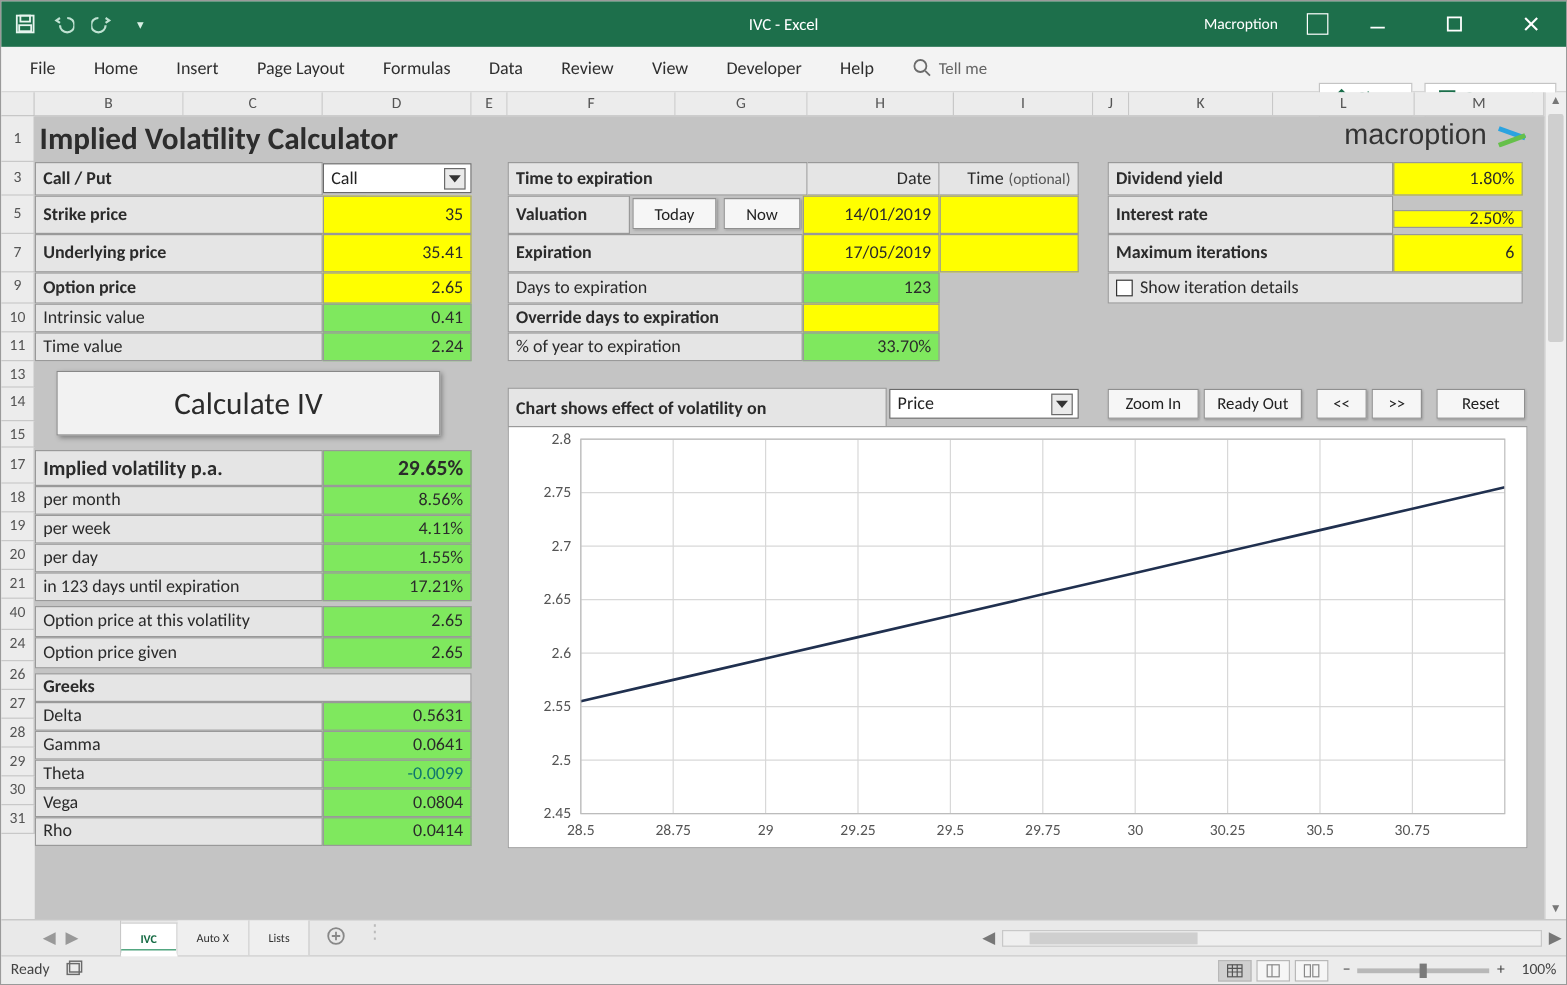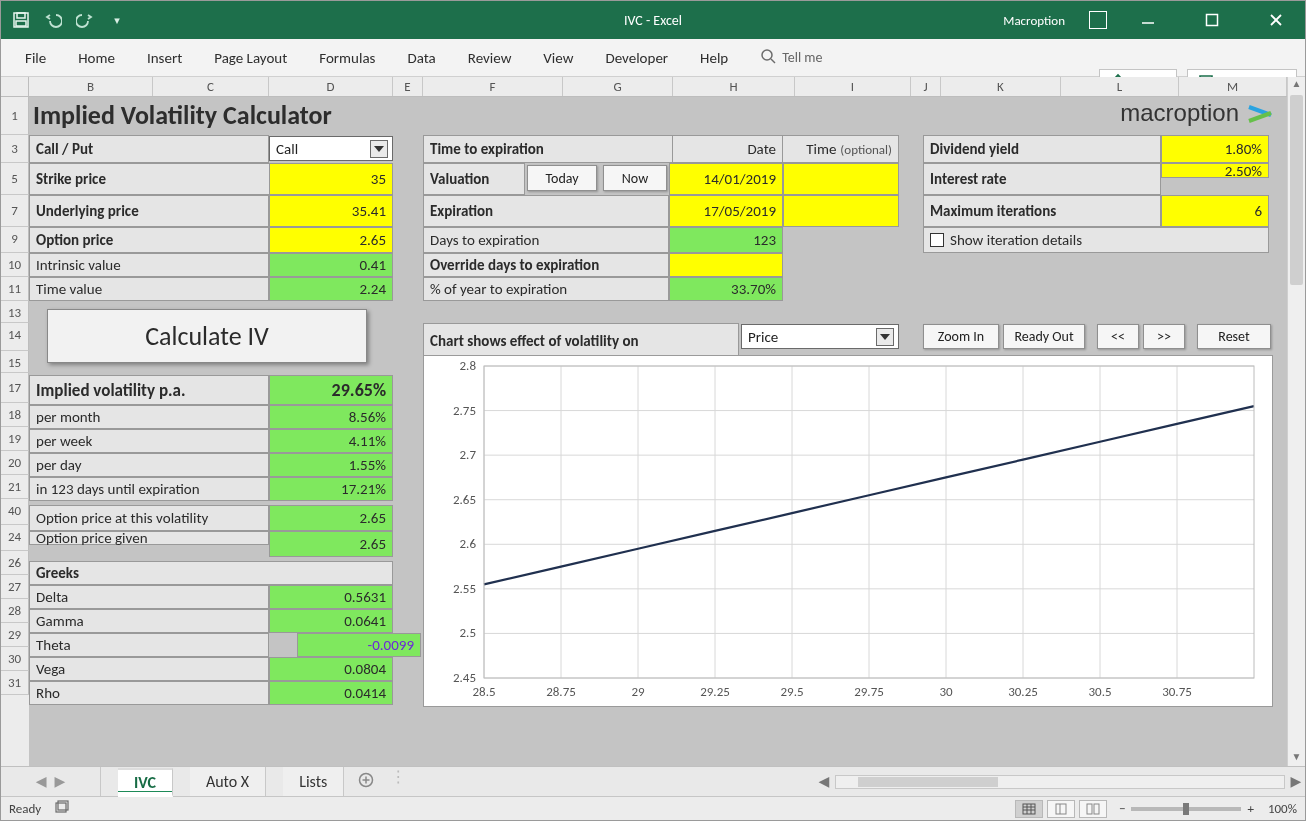--- a/index.html
+++ b/index.html
@@ -109,21 +109,21 @@
   
   .cell {
     position:absolute; border:1px solid #999; background:#e5e5e5;
     padding:2px 6px; font-size:15px; color:#2b2b2b;
     display:flex; align-items:center;
   }
   .bold { font-weight:700; }
   .right { justify-content:flex-end; }
   .yellow { background:#ffff00; }
   .green  { background:#7fe85e; }
-  .redtext { color:#6d28d9;margin-left:28px; }
+  .redtext { color:#0f766e; }
   .smallmuted { color:#555; font-size:13px; font-weight:400; }
 
   
   .sheet-title {
     position:absolute; left:4px; top:0; height:36px;
     font-size:26px; font-weight:700; color:#2d2d2d;
     display:flex; align-items:center;
   }
   .brand {
     position:absolute; right:10px; top:2px; font-size:24px; font-weight:400;
@@ -175,21 +175,21 @@
   .tabstrip {
     height:30px; background:#e9e9e9; border-top:1px solid #c0c0c0;
     display:flex; align-items:stretch; position:relative;
   }
   .tabstrip .navarrows {
     width:100px; display:flex; align-items:center; justify-content:center; gap:8px;
     color:#999; border-right:1px solid #c8c8c8;
   }
   .tabstrip .sheet-tab {
     padding:0 16px; display:flex; align-items:center; border-right:1px solid #c8c8c8;
-    font-size:16px; background:#efefef; color:#333; position:relative;margin-left:17px;
+    font-size:10px; background:#efefef; color:#333; position:relative;
   }
   .tabstrip .sheet-tab.active {
     background:#fff; color:#176c45; font-weight:600;
     border-bottom:3px solid #fff; top:1px;
     box-shadow: inset 0 -3px 0 #1d8a58;
   }
   .tabstrip .sheet-tab.active::after{
      content:""; position:absolute; left:0; right:0; bottom:-1px; height:3px; background:#ffffff;
   }
   .tabstrip .sheet-tab.active { border-top:2px solid #ddd;}
@@ -396,21 +396,21 @@
     <div class="cell green right" style="left:240px;top:308px;width:124px;height:24px">8.56%</div>
     <div class="cell" style="left:0;top:332px;width:240px;height:24px">per week</div>
     <div class="cell green right" style="left:240px;top:332px;width:124px;height:24px">4.11%</div>
     <div class="cell" style="left:0;top:356px;width:240px;height:24px">per day</div>
     <div class="cell green right" style="left:240px;top:356px;width:124px;height:24px">1.55%</div>
     <div class="cell" style="left:0;top:380px;width:240px;height:24px">in 123 days until expiration</div>
     <div class="cell green right" style="left:240px;top:380px;width:124px;height:24px">17.21%</div>
 
     <div class="cell" style="left:0;top:408px;width:240px;height:26px">Option price at this volatility</div>
     <div class="cell green right" style="left:240px;top:408px;width:124px;height:26px">2.65</div>
-    <div class="cell" style="left:0;top:434px;width:240px;height:14px">Option price given</div>
+    <div class="cell" style="left:0;top:434px;width:240px;height:26px">Option price given</div>
     <div class="cell green right" style="left:240px;top:434px;width:124px;height:26px">2.65</div>
 
     <div class="cell bold" style="left:0;top:464px;width:364px;height:24px">Greeks</div>
     <div class="cell" style="left:0;top:488px;width:240px;height:24px">Delta</div>
     <div class="cell green right" style="left:240px;top:488px;width:124px;height:24px">0.5631</div>
     <div class="cell" style="left:0;top:512px;width:240px;height:24px">Gamma</div>
     <div class="cell green right" style="left:240px;top:512px;width:124px;height:24px">0.0641</div>
     <div class="cell" style="left:0;top:536px;width:240px;height:24px">Theta</div>
     <div class="cell green right redtext" style="left:240px;top:536px;width:124px;height:24px">-0.0099</div>
     <div class="cell" style="left:0;top:560px;width:240px;height:24px">Vega</div>
@@ -495,21 +495,21 @@
           <line x1="753" y1="10" x2="753" y2="322" stroke="#d8d8d8" stroke-width="1"></line>
           <text x="753" y="340" text-anchor="middle" font-size="13" fill="#555">30.75</text>
           <path d="M60,228.39999999999992 L137,210.57142857142847 L214,192.742857142857 L291,174.91428571428554 L368,157.08571428571446 L445,139.257142857143 L522,121.42857142857156 L599,103.60000000000008 L676,85.77142857142861 L753,67.94285714285715 L830,50.11428571428568 " fill="none" stroke="#20304f" stroke-width="2.2"></path>
           <rect x="60" y="10" width="770" height="312" fill="none" stroke="#bcbcbc"></rect>
         </svg>
     </div>
 
     <div class="cell bold" style="left:894px;top:38px;width:238px;height:28px">Dividend yield</div>
     <div class="cell yellow right" style="left:1132px;top:38px;width:108px;height:28px">1.80%</div>
     <div class="cell bold" style="left:894px;top:66px;width:238px;height:32px">Interest rate</div>
-    <div class="cell yellow right" style="left:1132px;top:66px;width:108px;height:15px">2.50%</div>
+    <div class="cell yellow right" style="left:1132px;top:78px;width:108px;height:15px">2.50%</div>
     <div class="cell bold" style="left:894px;top:98px;width:238px;height:32px">Maximum iterations</div>
     <div class="cell yellow right" style="left:1132px;top:98px;width:108px;height:32px">6</div>
     <div class="cell" style="left:894px;top:130px;width:346px;height:26px">
       <span class="chkbox"></span>
       <span>Show iteration details</span>
     </div>
 
   </div>
 </div>
 

